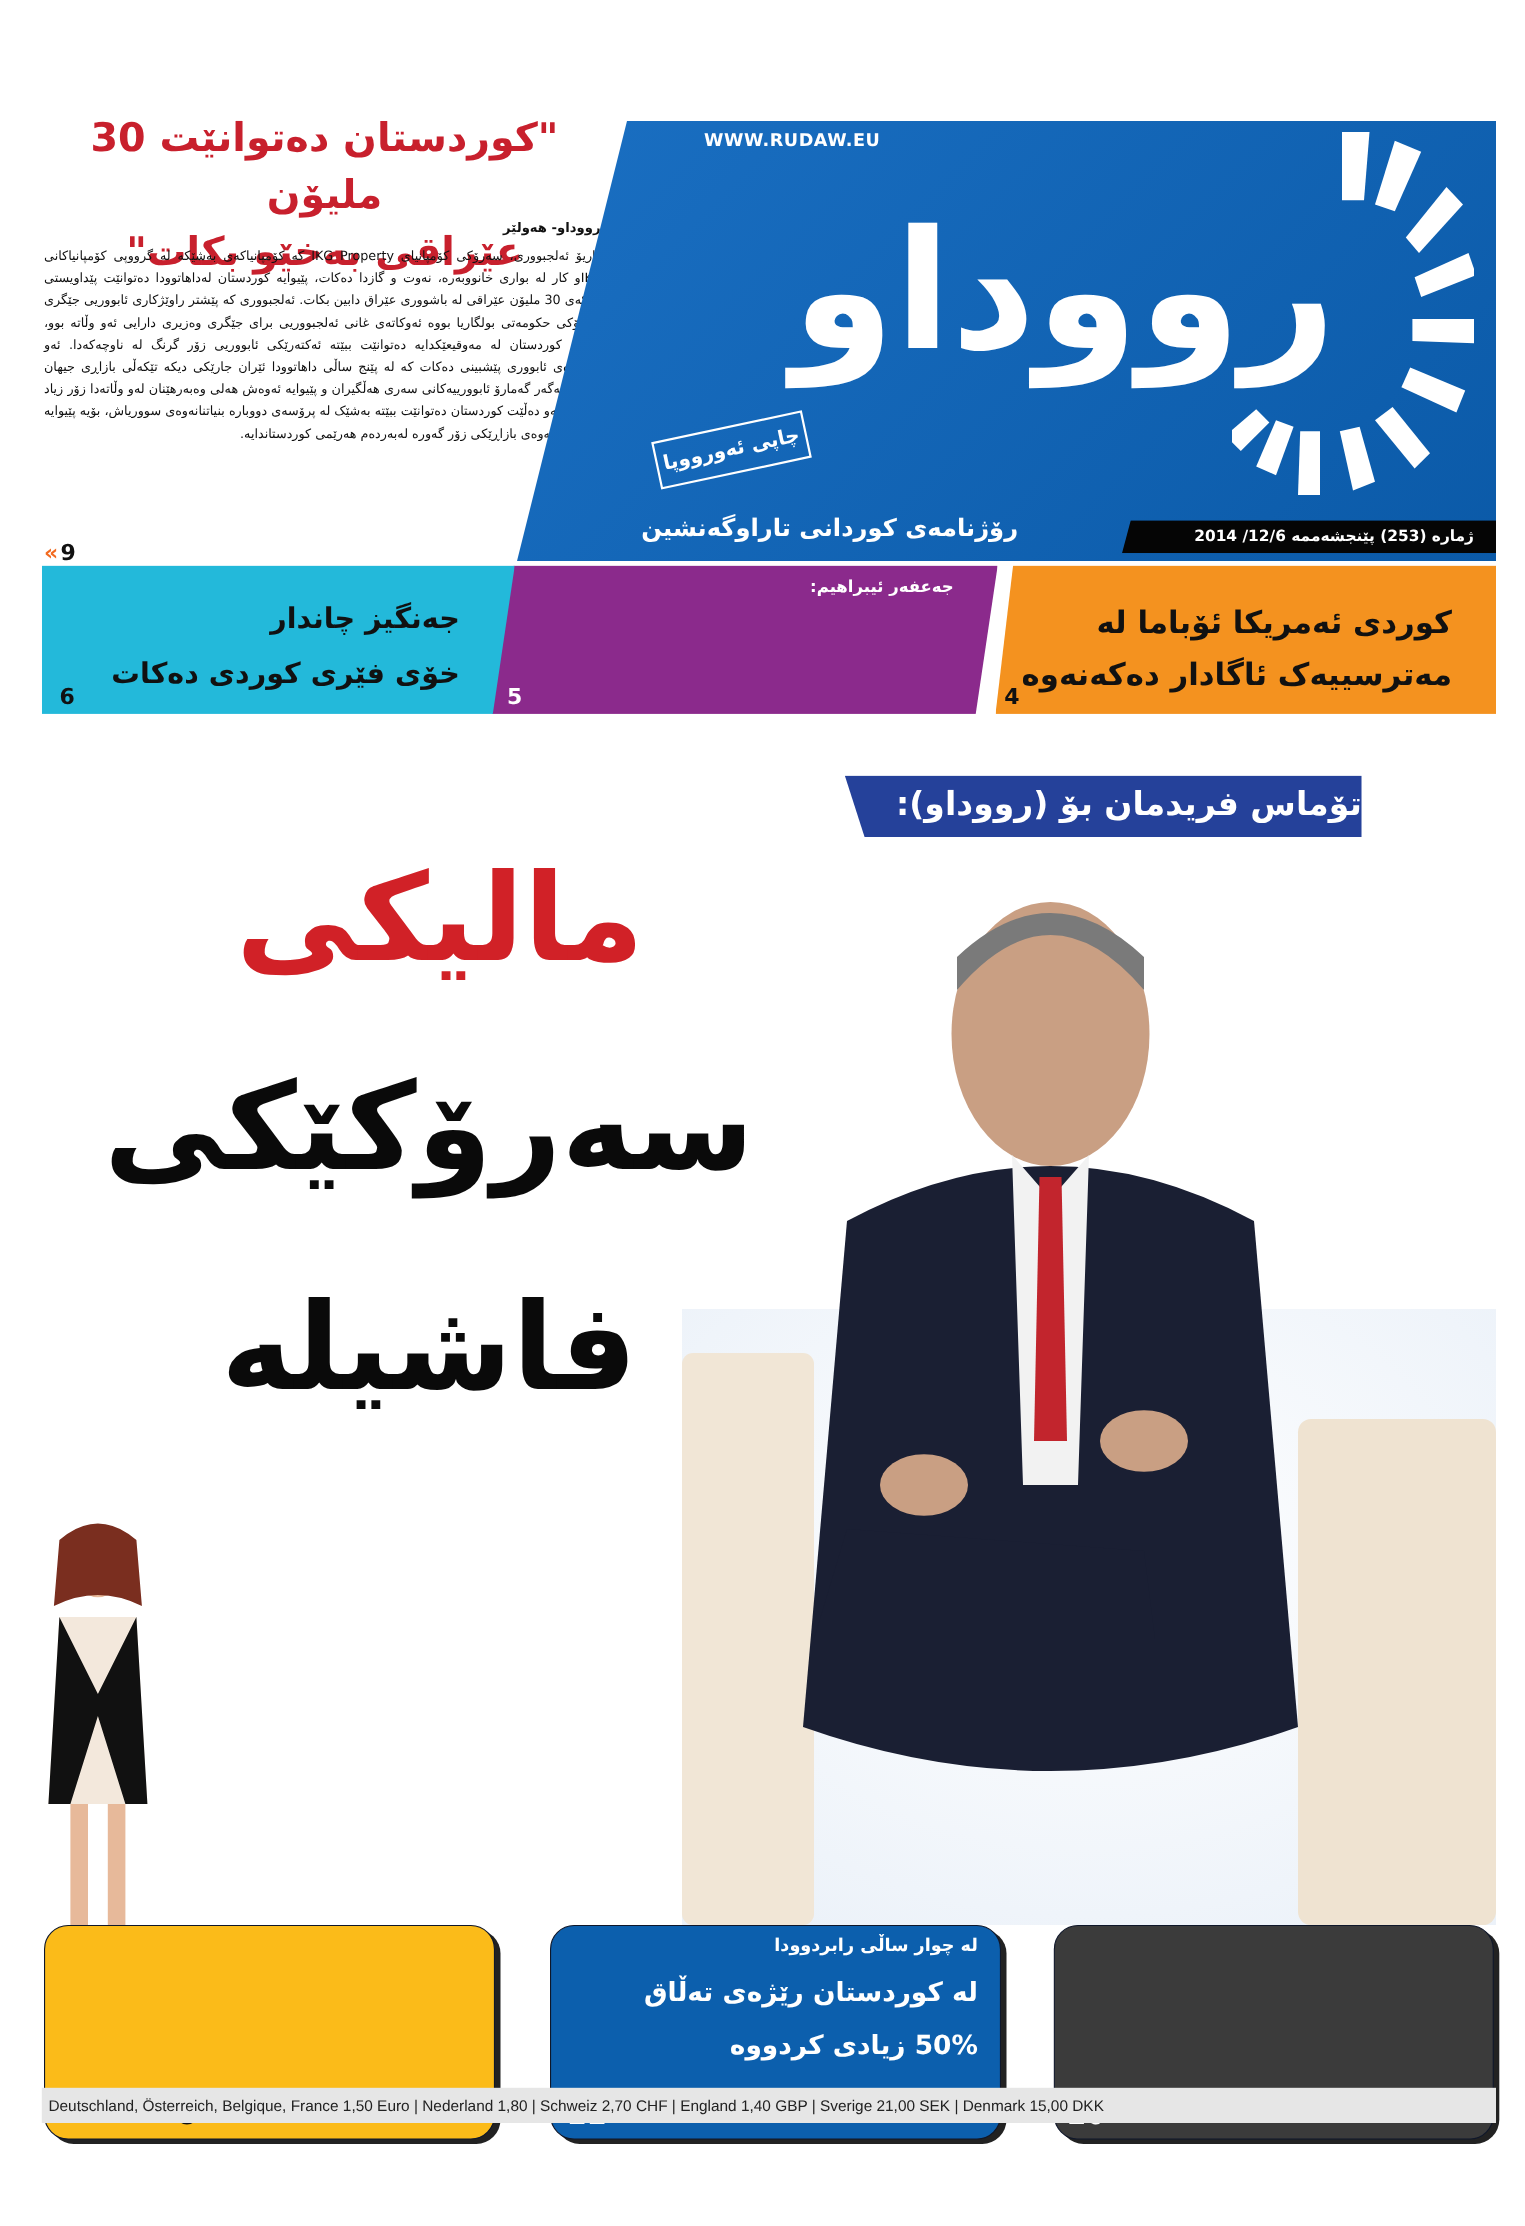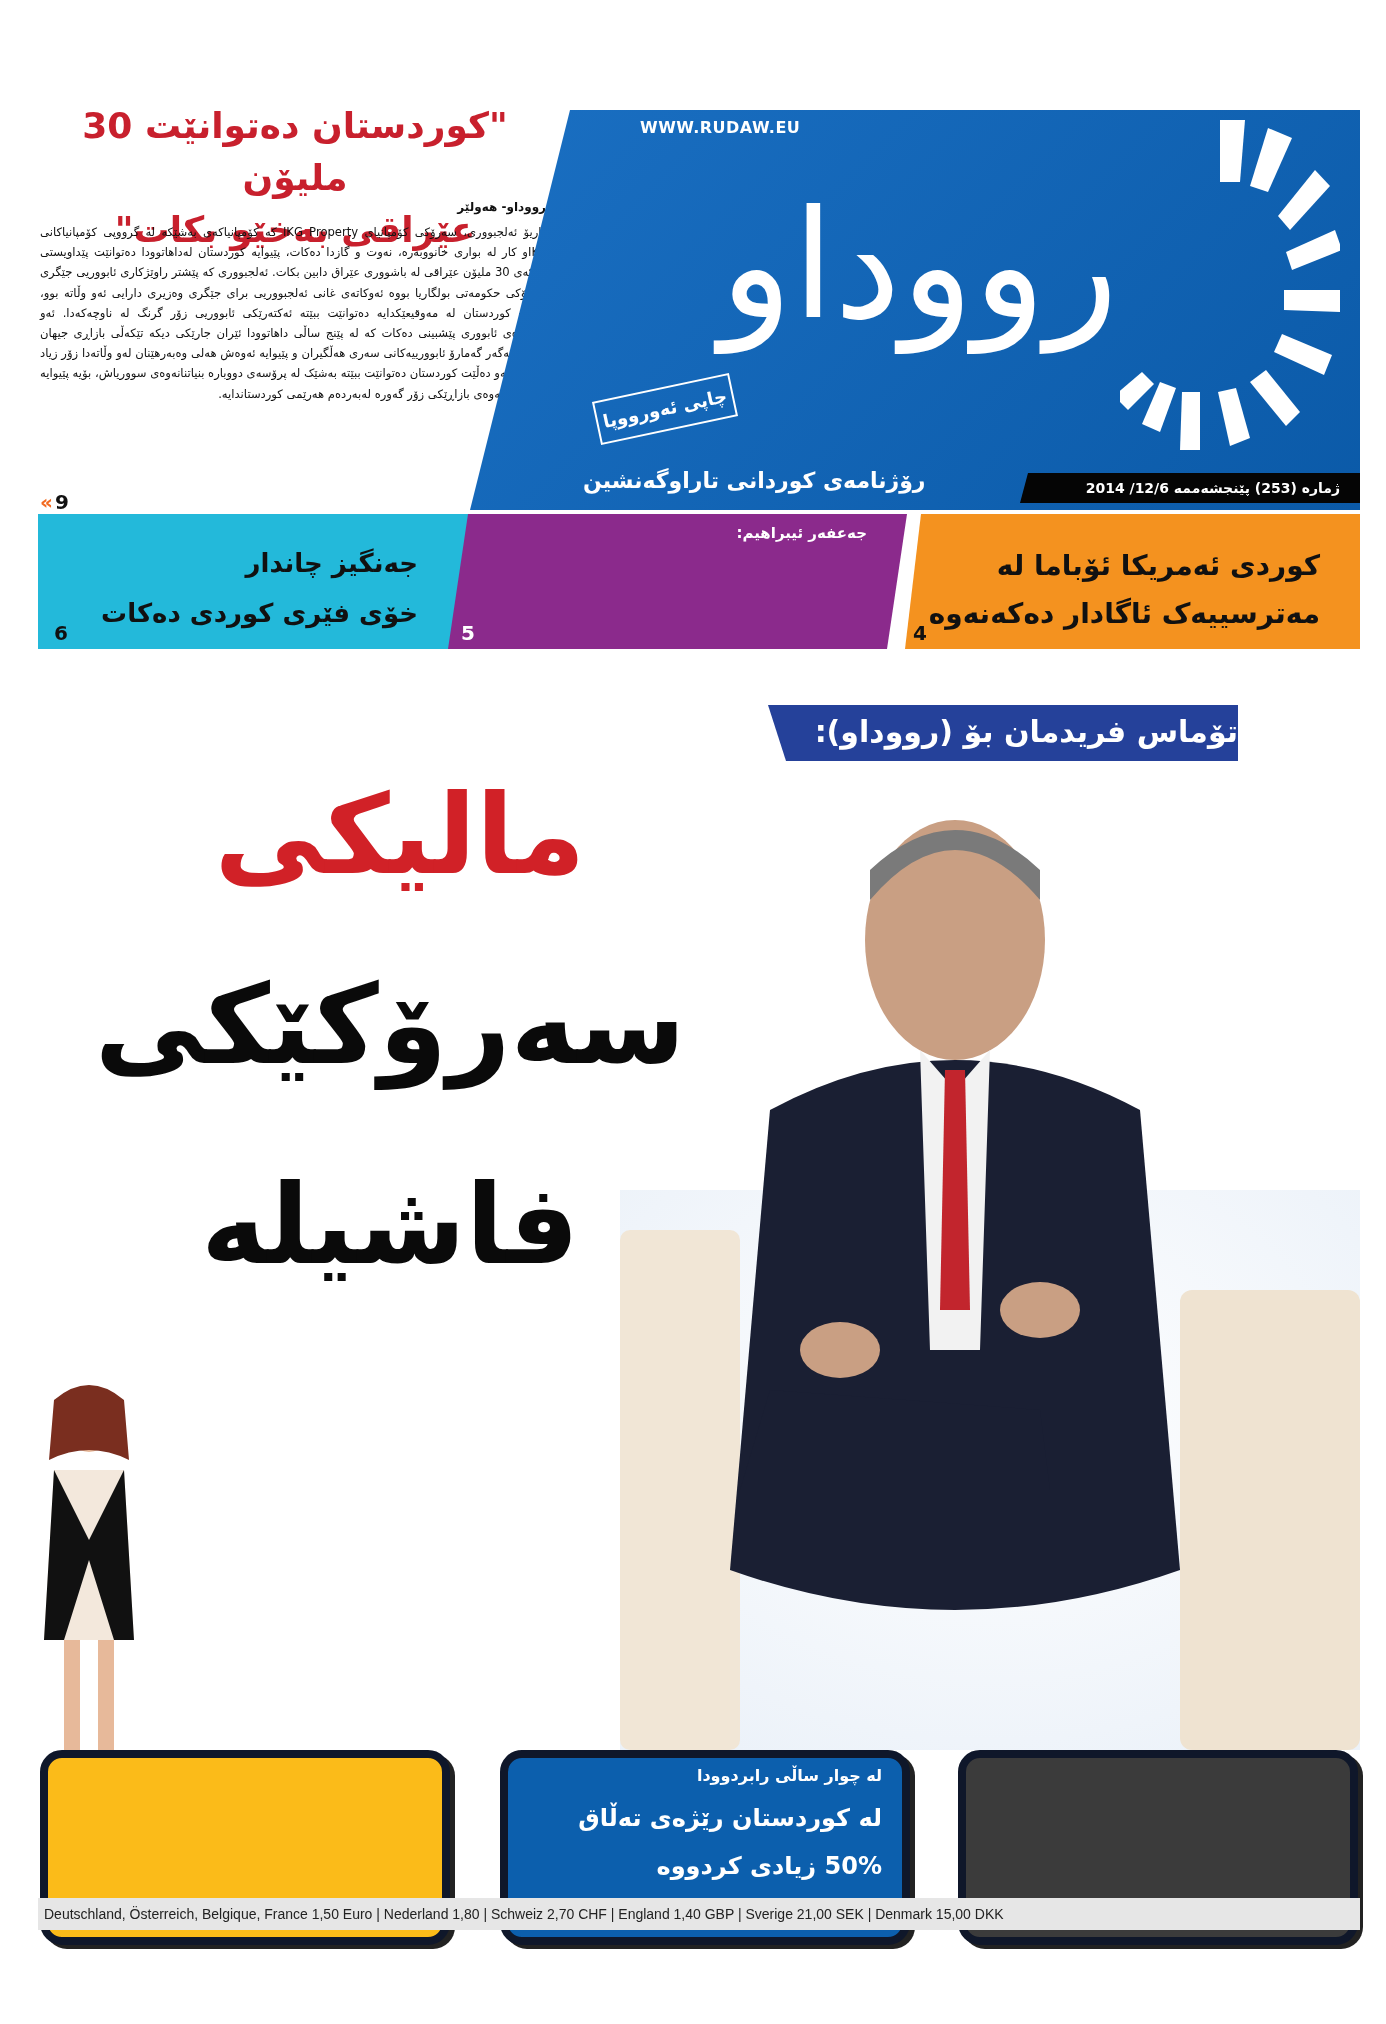--- a/index.html
+++ b/index.html
@@ -10,21 +10,21 @@
   
   #lead-headline { left: 40px; top: 100px; width: 510px; text-align: center; color: #c8202d; font-size: 36px; line-height: 52px; font-weight: bold; }
   #lead-byline { right: 840px; top: 200px; font-size: 12px; font-weight: bold; color: #111; }
   #lead-body { left: 40px; top: 222px; width: 508px; font-size: 11.6px; line-height: 20.2px; color: #111; text-align: justify; }
   #lead-page { left: 40px; top: 490px; font-size: 20px; font-weight: bold; color: #111; }
   #lead-page .arrow { color: #f26b21; margin-right: 2px; }
 
   
   #masthead { left: 470px; top: 110px; width: 890px; height: 400px; background: linear-gradient(135deg, #1a6fc2 0%, #0b5aa8 100%); clip-path: polygon(100px 0, 890px 0, 890px 400px, 0 400px); }
   #site-url { left: 640px; top: 118px; color: #fff; font-size: 16px; font-weight: bold; letter-spacing: .5px; }
-  #logo-word { left: 720px; top: 190px; color: #fff; font-size: 150px; font-weight: normal; line-height: 150px; letter-spacing: -4px; }
+  #logo-word { left: 720px; top: 190px; color: #fff; font-size: 150px; font-weight: bold; line-height: 150px; letter-spacing: -4px; }
   #logo-sun { left: 1120px; top: 120px; width: 220px; height: 340px; }
   #edition-badge { left: 595px; top: 387px; width: 140px; height: 44px; border: 2px solid #fff; transform: rotate(-12deg); color: #fff; font-size: 18px; text-align: center; line-height: 40px; font-weight: bold; }
   #tagline { left: 583px; top: 468px; color: #fff; font-size: 22px; font-weight: bold; }
   #issue-bar { left: 1020px; top: 473px; width: 340px; height: 30px; background: #050505; clip-path: polygon(8px 0, 340px 0, 340px 30px, 0 30px); color: #fff; font-size: 14px; font-weight: bold; line-height: 30px; padding-right: 20px; text-align: right; }
 
   
   .teaser { top: 514px; height: 135px; }
   .teaser-text { color: #111; font-weight: bold; }
   .teaser-num { position: absolute; bottom: 4px; font-size: 20px; font-weight: bold; color: #111; }
   #teaser-4 { left: 905px; width: 455px; background: #f4921f; clip-path: polygon(16px 0, 455px 0, 455px 135px, 0 135px); }
@@ -38,21 +38,21 @@
   .big { text-align: center; font-weight: bold; }
   #hl-1 { left: 180px; top: 770px; width: 440px; font-size: 110px; color: #d12127; line-height: 130px; }
   #hl-2 { left: 70px; top: 960px; width: 640px; font-size: 110px; color: #0a0a0a; line-height: 130px; }
   #hl-3 { left: 180px; top: 1160px; width: 420px; font-size: 110px; color: #0a0a0a; line-height: 130px; }
 
   
   #photo-main { left: 620px; top: 790px; width: 740px; height: 960px; }
   #photo-woman { left: 14px; top: 1380px; width: 150px; height: 520px; }
 
   
-  .bbox { top: 1750px; height: 195px; border-radius: 22px 22px 22px 22px; box-shadow: 5px 4px 0 #222; border: 8px solid #0f172a; }
+  .bbox { top: 1750px; height: 195px; border-radius: 22px 22px 22px 22px; box-shadow: 5px 4px 0 #222; border: 1px solid #0f172a; }
   #box-8 { left: 40px; width: 410px; background: #fbbb19; }
   #box-11 { left: 500px; width: 410px; background: #0c5fad; }
   #box-10 { left: 958px; width: 400px; background: #3b3b3b; }
   .bbox .num { position: absolute; bottom: 6px; font-size: 26px; font-weight: bold; }
 
   
   #price-bar { left: 38px; top: 1898px; width: 1322px; height: 32px; background: #e6e6e6; color: #222; font-size: 14px; line-height: 32px; padding-left: 6px; font-family: "Liberation Sans", sans-serif; }
 </style>
 </head>
 <body>

